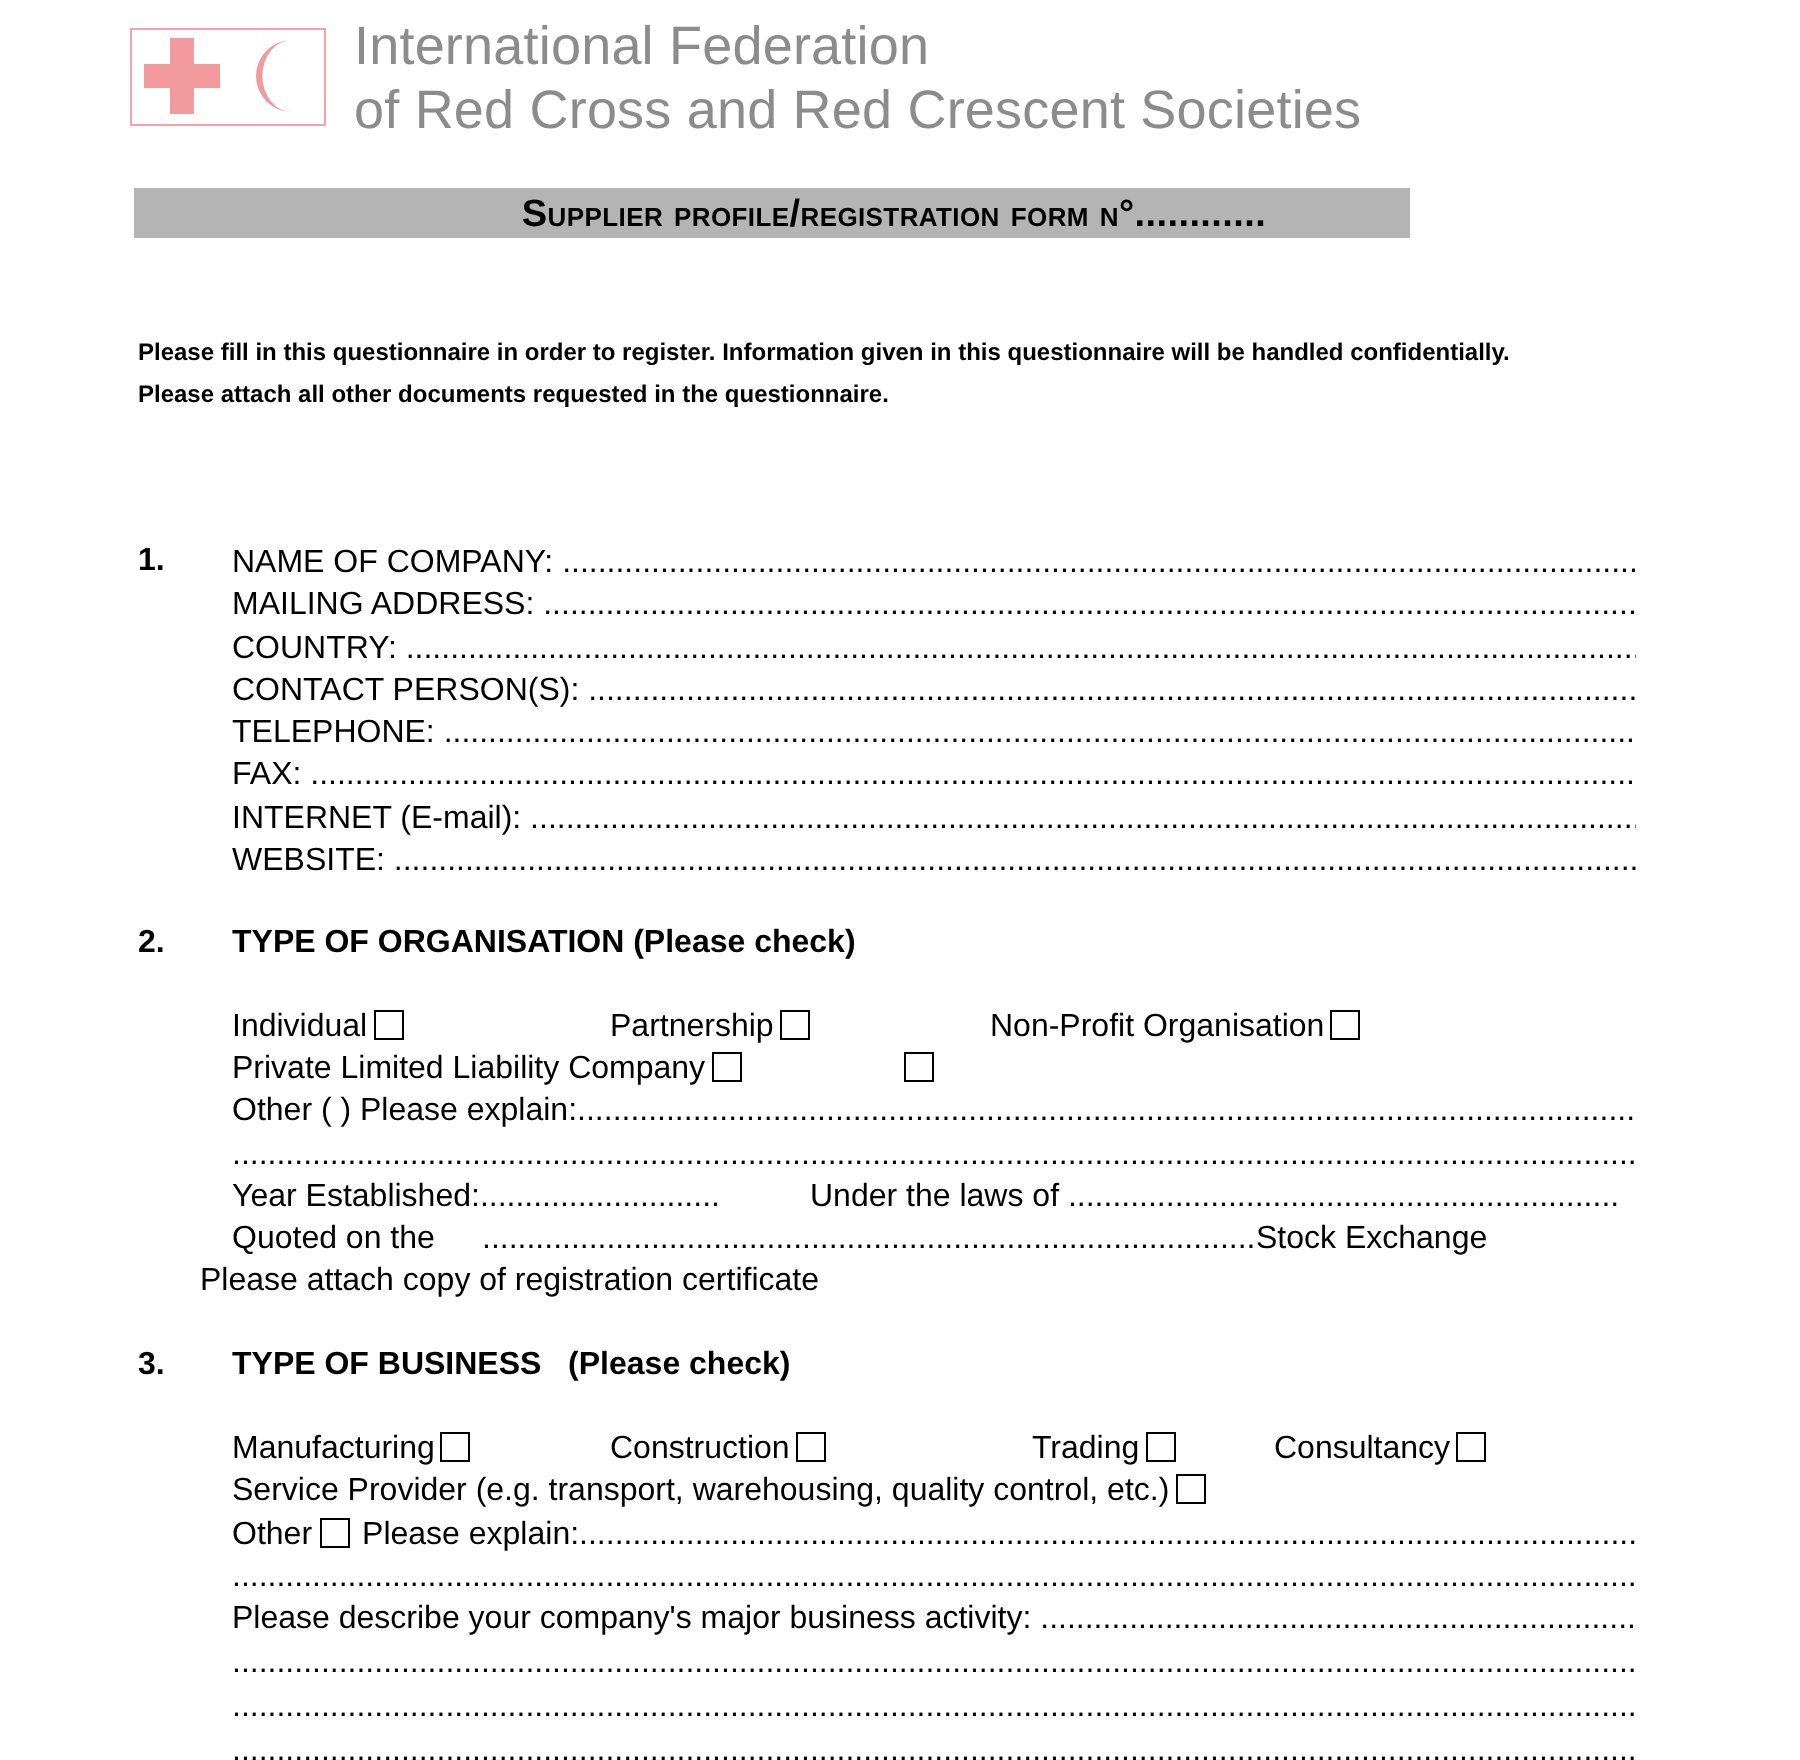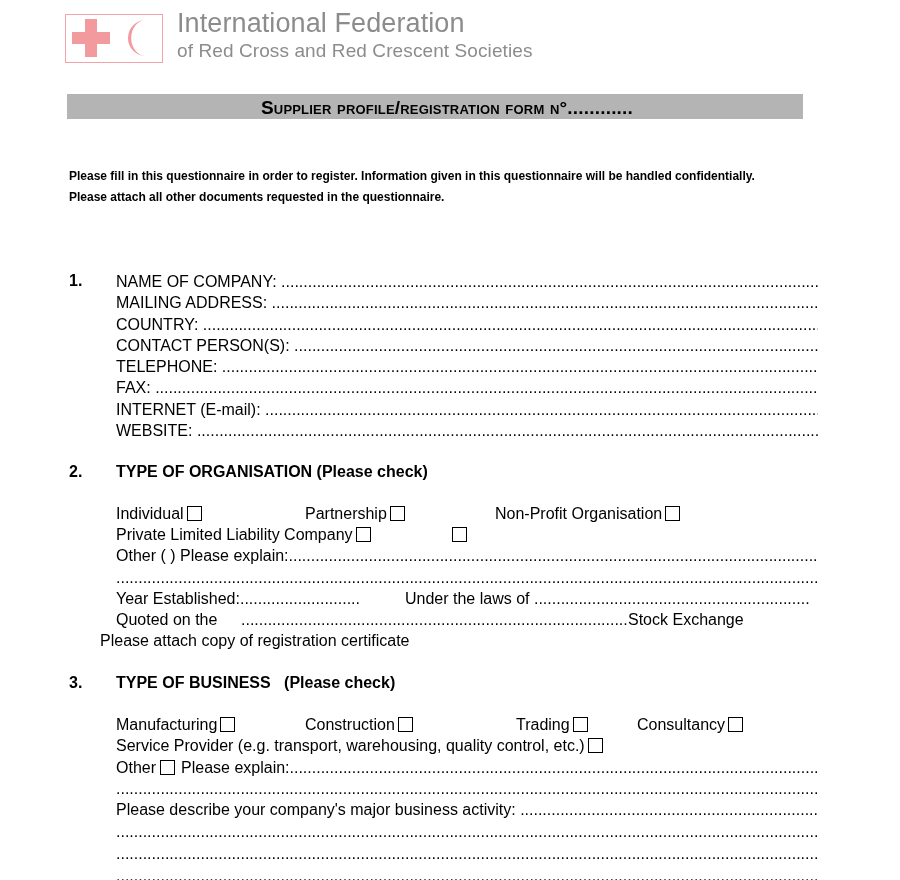--- a/index.html
+++ b/index.html
@@ -1,22 +1,22 @@
 <!DOCTYPE html>
 <html><head>
   <meta charset="utf-8">
   <style>
     html, body { margin:0; padding:0; background:#ffffff; }
     body { width:900px; height:880px; position:relative; overflow:hidden;
            font-family:"Liberation Sans", sans-serif; color:#000; }
     .abs { position:absolute; }
     .logo-box { left:65px; top:14px; width:98px; height:49px; border:1.5px solid #f4a3a6; box-sizing:border-box; }
     .org1 { left:177px; top:8px; font-size:27px; color:#8c8c8c; white-space:nowrap; letter-spacing:0.1px; }
-    .org2 { left:177px; top:40px; font-size:19px; color:#8c8c8c; white-space:nowrap; letter-spacing:0.1px; }
-    .titlebar { left:67px; top:94px; width:736px; height:25px; background:#b4b4b4; }
+    .org2 { left:177px; top:40px; font-size:27px; color:#8c8c8c; white-space:nowrap; letter-spacing:0.1px; }
+    .titlebar { left:67px; top:94px; width:638px; height:25px; background:#b4b4b4; }
     .titletext { left:0; width:760px; top:3px; text-align:center; font-weight:bold; font-size:19px; font-variant:small-caps; letter-spacing:0.2px; white-space:nowrap; }
     .intro { left:69px; top:166px; width:720px; font-weight:bold; font-size:12px; line-height:21px; }
     .line { position:absolute; font-size:16px; white-space:nowrap; line-height:20px; }
     .num { position:absolute; left:69px; font-size:16px; font-weight:bold; }
     .sechead { position:absolute; left:116px; font-size:16px; font-weight:bold; white-space:nowrap; }
     .dots { position:absolute; font-size:16px; white-space:nowrap; overflow:hidden; line-height:20px; }
     .cb { display:inline-block; width:15px; height:15px; border:1px solid #000; box-sizing:border-box; vertical-align:-2px; margin-left:3px; }
     .opt { position:absolute; font-size:16px; white-space:nowrap; }
   </style>
 </head>

